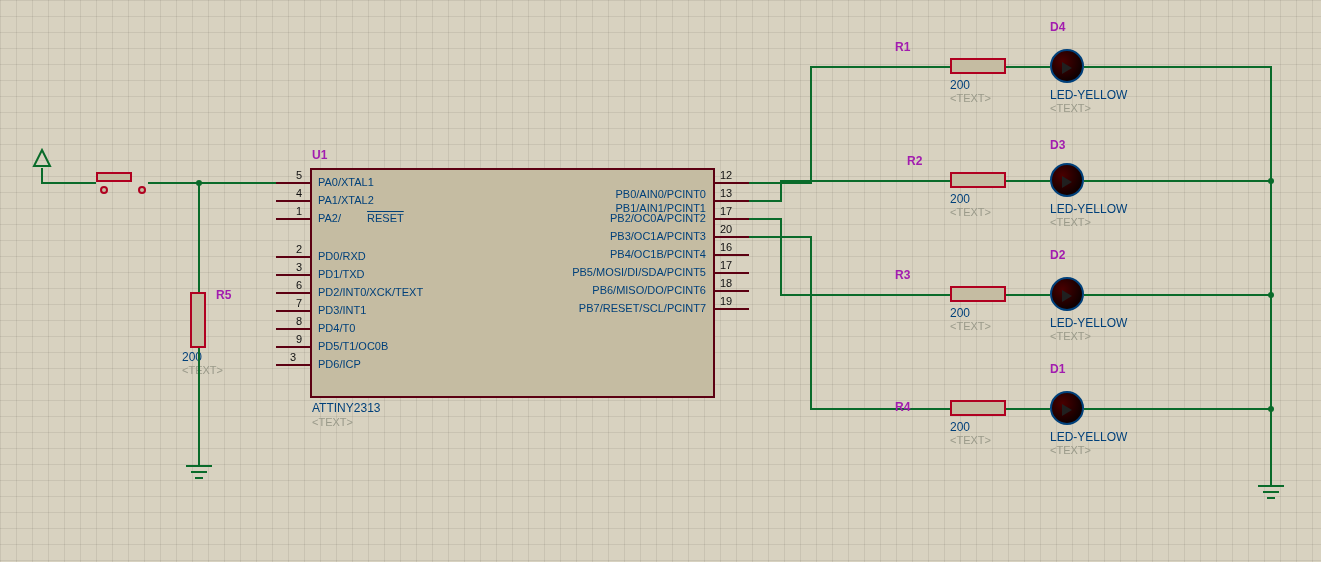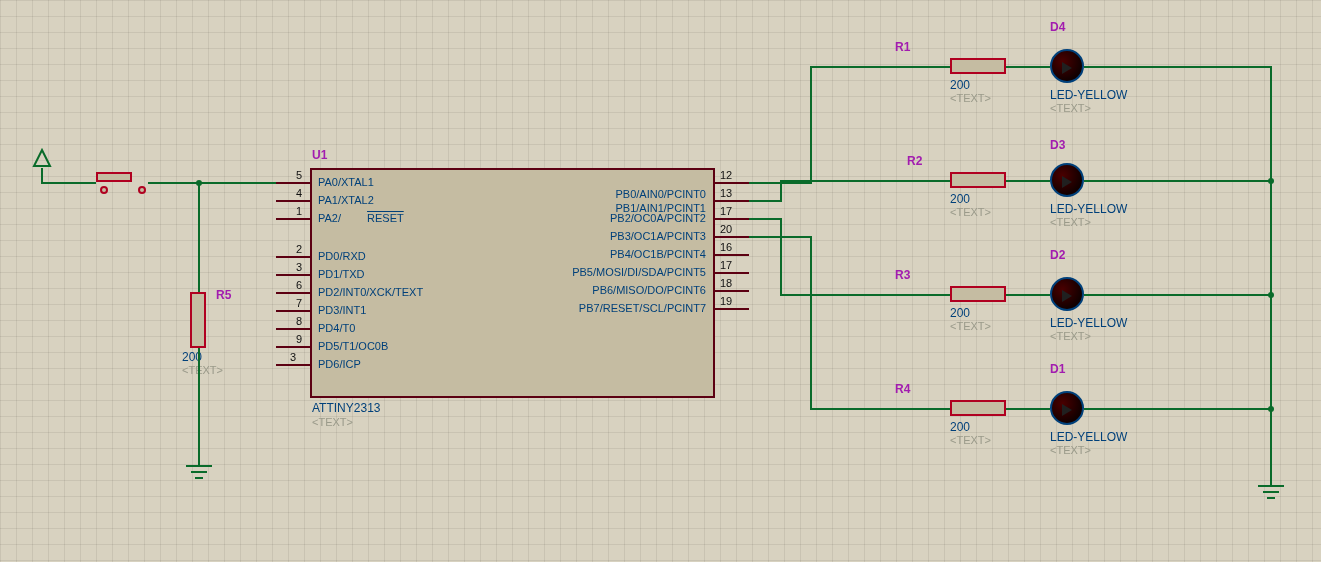--- a/index.html
+++ b/index.html
@@ -274,21 +274,21 @@
 <div class="resistor" style="left:950px; top:286px;"></div>
 <div class="wire-h" style="left:1006px; top:294px; width:44px;"></div>
 <div class="part-val" style="left:950px; top:306px;">200</div>
 <div class="txt-placeholder" style="left:950px; top:320px;">&lt;TEXT&gt;</div>
 <div class="ref-des" style="left:1050px; top:248px;">D2</div>
 <div class="led" style="left:1050px; top:277px;"></div>
 <div class="wire-h" style="left:1084px; top:294px; width:186px;"></div>
 <div class="part-val" style="left:1050px; top:316px;">LED-YELLOW</div>
 <div class="txt-placeholder" style="left:1050px; top:330px;">&lt;TEXT&gt;</div>
 
-<div class="ref-des" style="left:895px; top:382px;">R4</div>
+<div class="ref-des" style="left:895px; top:400px;">R4</div>
 <div class="wire-h" style="left:936px; top:408px; width:14px;"></div>
 <div class="resistor" style="left:950px; top:400px;"></div>
 <div class="wire-h" style="left:1006px; top:408px; width:44px;"></div>
 <div class="part-val" style="left:950px; top:420px;">200</div>
 <div class="txt-placeholder" style="left:950px; top:434px;">&lt;TEXT&gt;</div>
 <div class="ref-des" style="left:1050px; top:362px;">D1</div>
 <div class="led" style="left:1050px; top:391px;"></div>
 <div class="wire-h" style="left:1084px; top:408px; width:186px;"></div>
 <div class="part-val" style="left:1050px; top:430px;">LED-YELLOW</div>
 <div class="txt-placeholder" style="left:1050px; top:444px;">&lt;TEXT&gt;</div>

